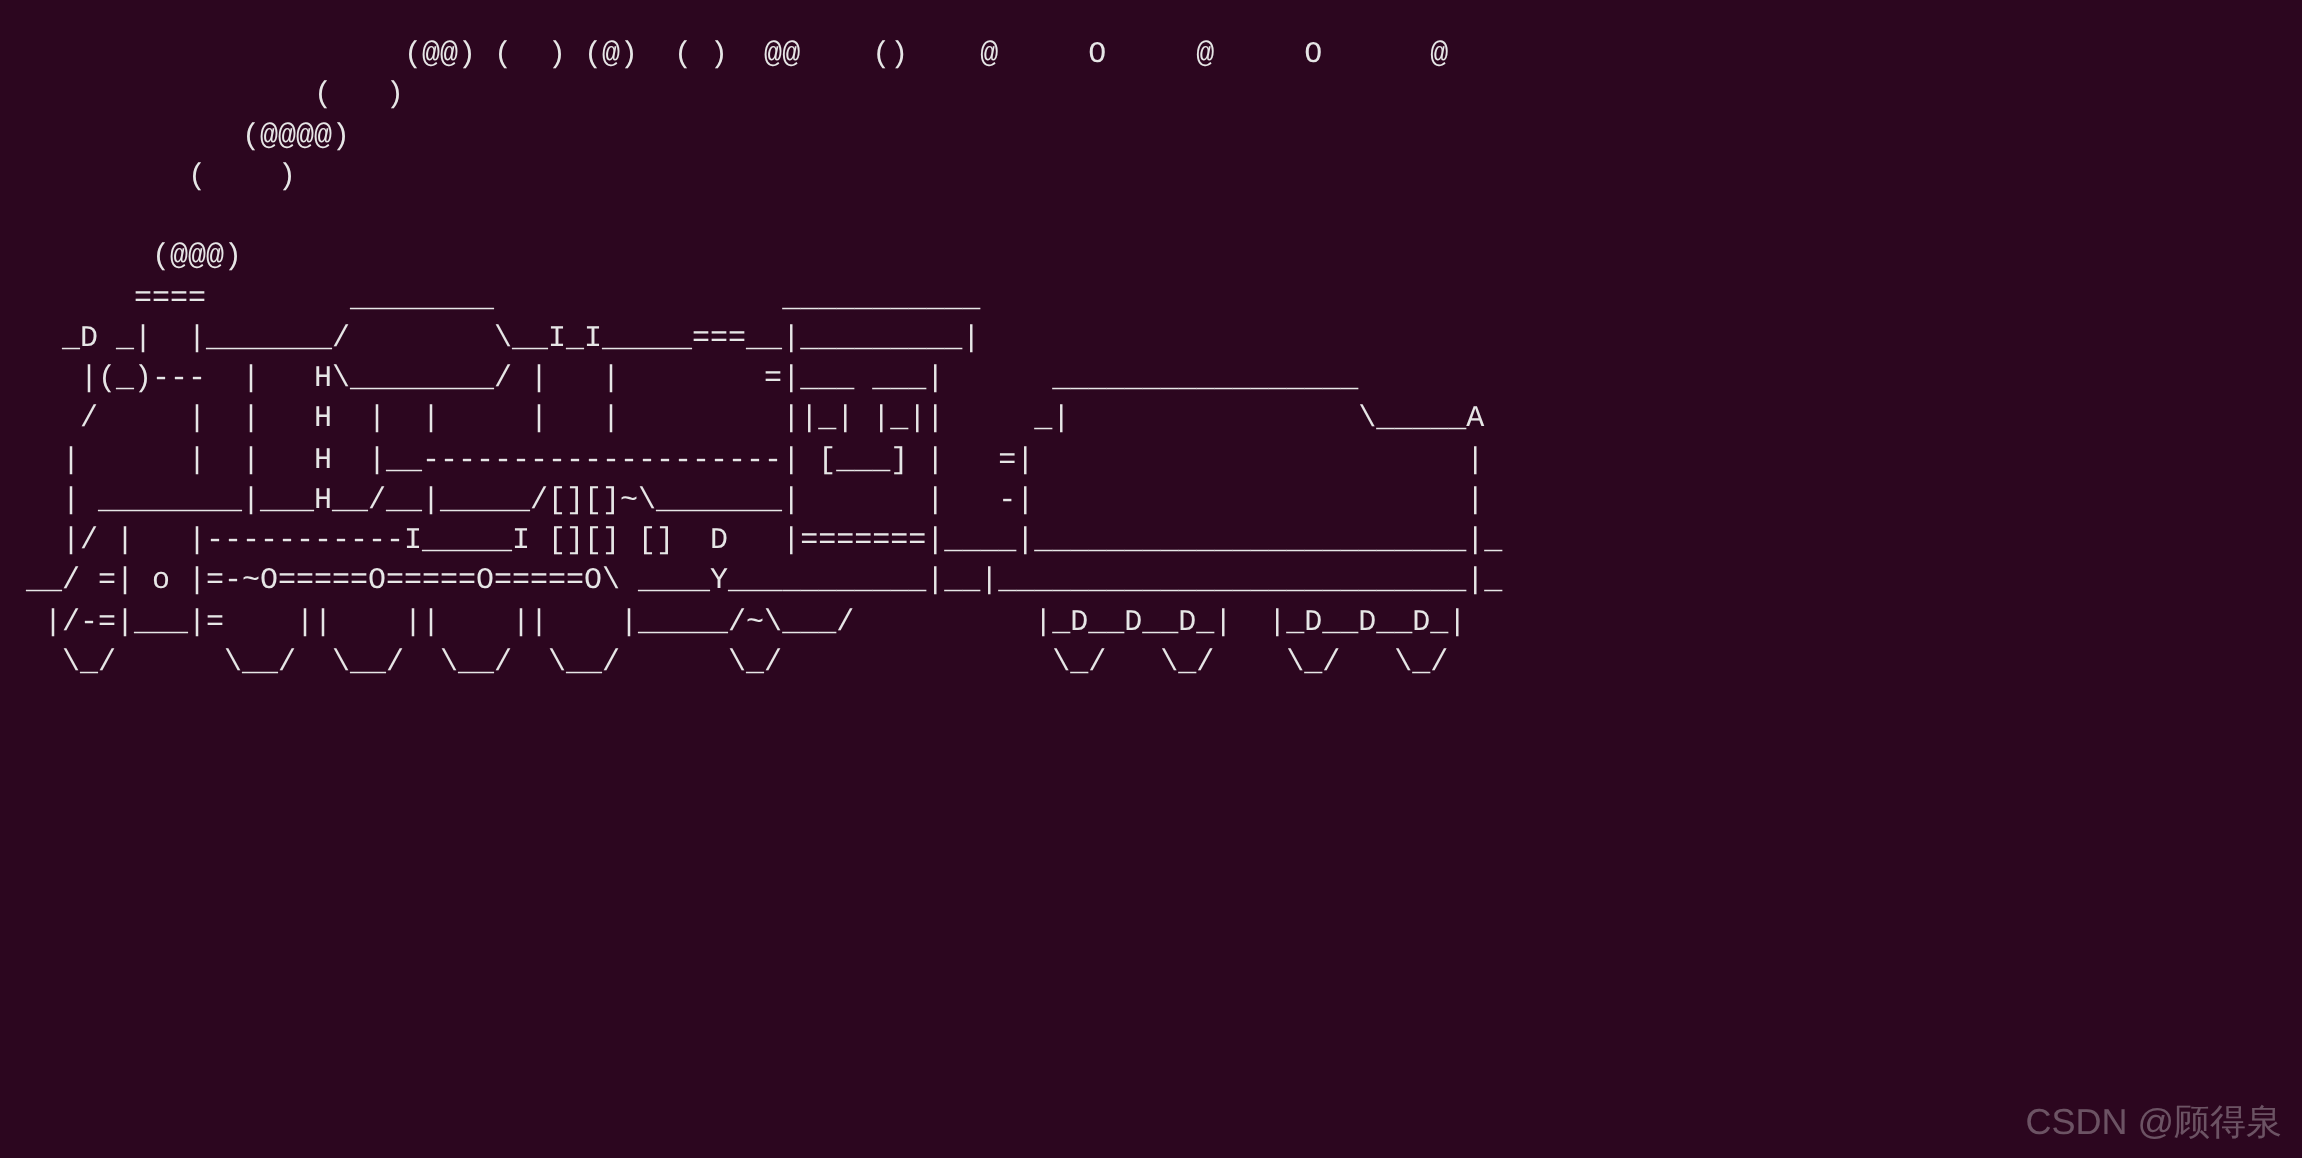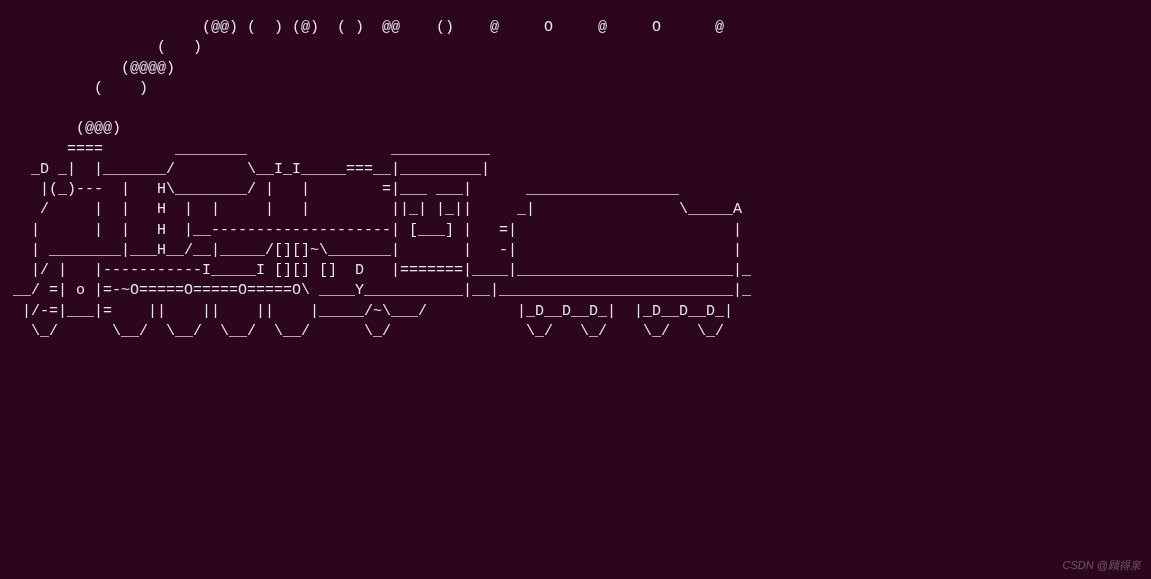--- a/index.html
+++ b/index.html
@@ -22,22 +22,21 @@
     padding: 18px 4px 4px 4px;
     box-sizing: border-box;
     position: relative;
   }
   .watermark {
     position: absolute;
     right: 10px;
     bottom: 6px;
     color: rgba(230,230,230,0.35);
     font-family: "Helvetica Neue", Arial, sans-serif;
-    font-size: 11px;
-    font-style: italic;
+    font-size: 18px;
   }
 </style>
 </head>
 <body>
 
 <div class="terminal"><span>                      (@@) (  ) (@)  ( )  @@    ()    @     O     @     O      @
                  (   )
              (@@@@)
           (    )
 

